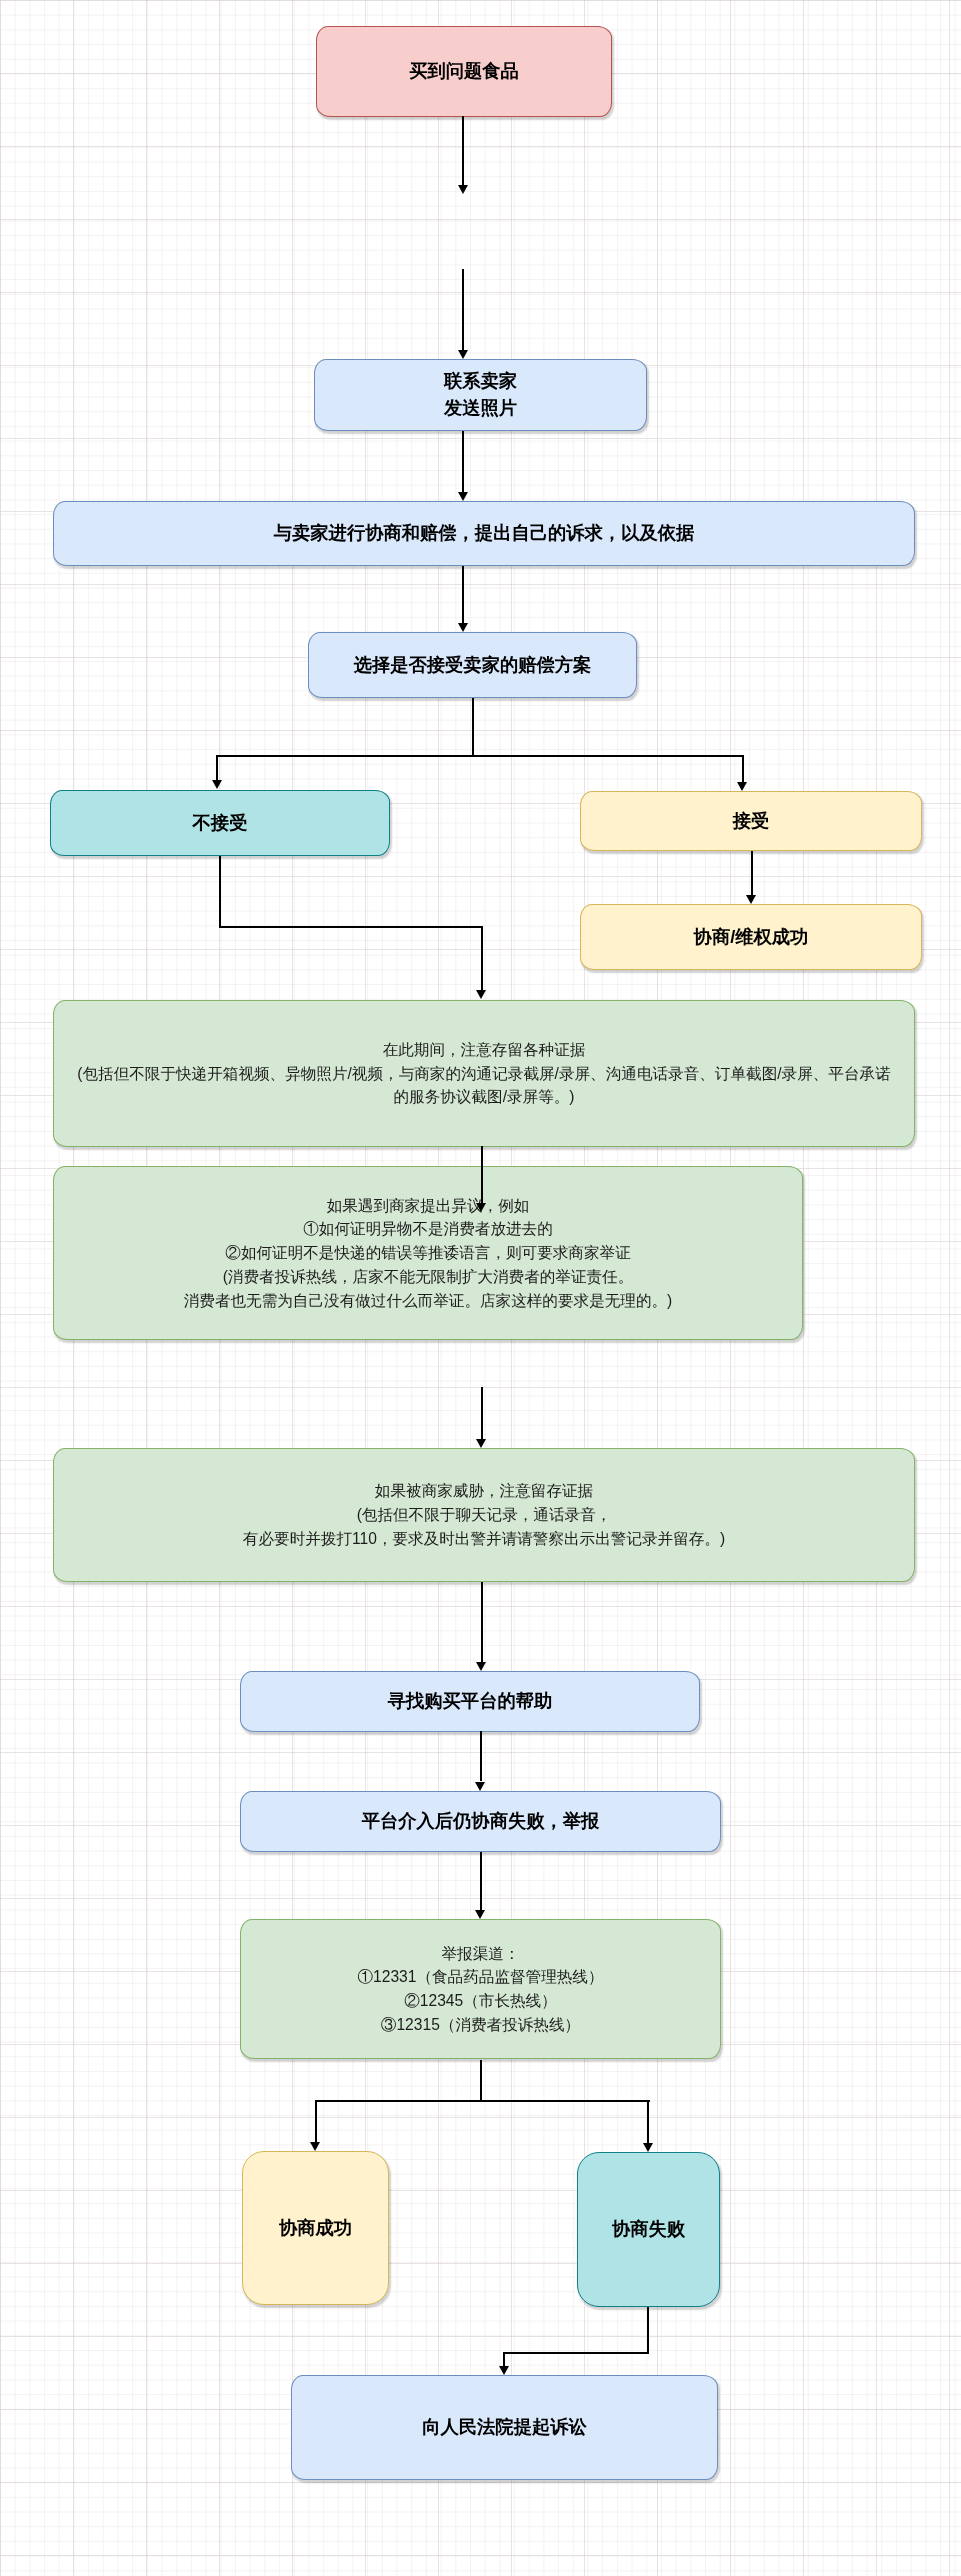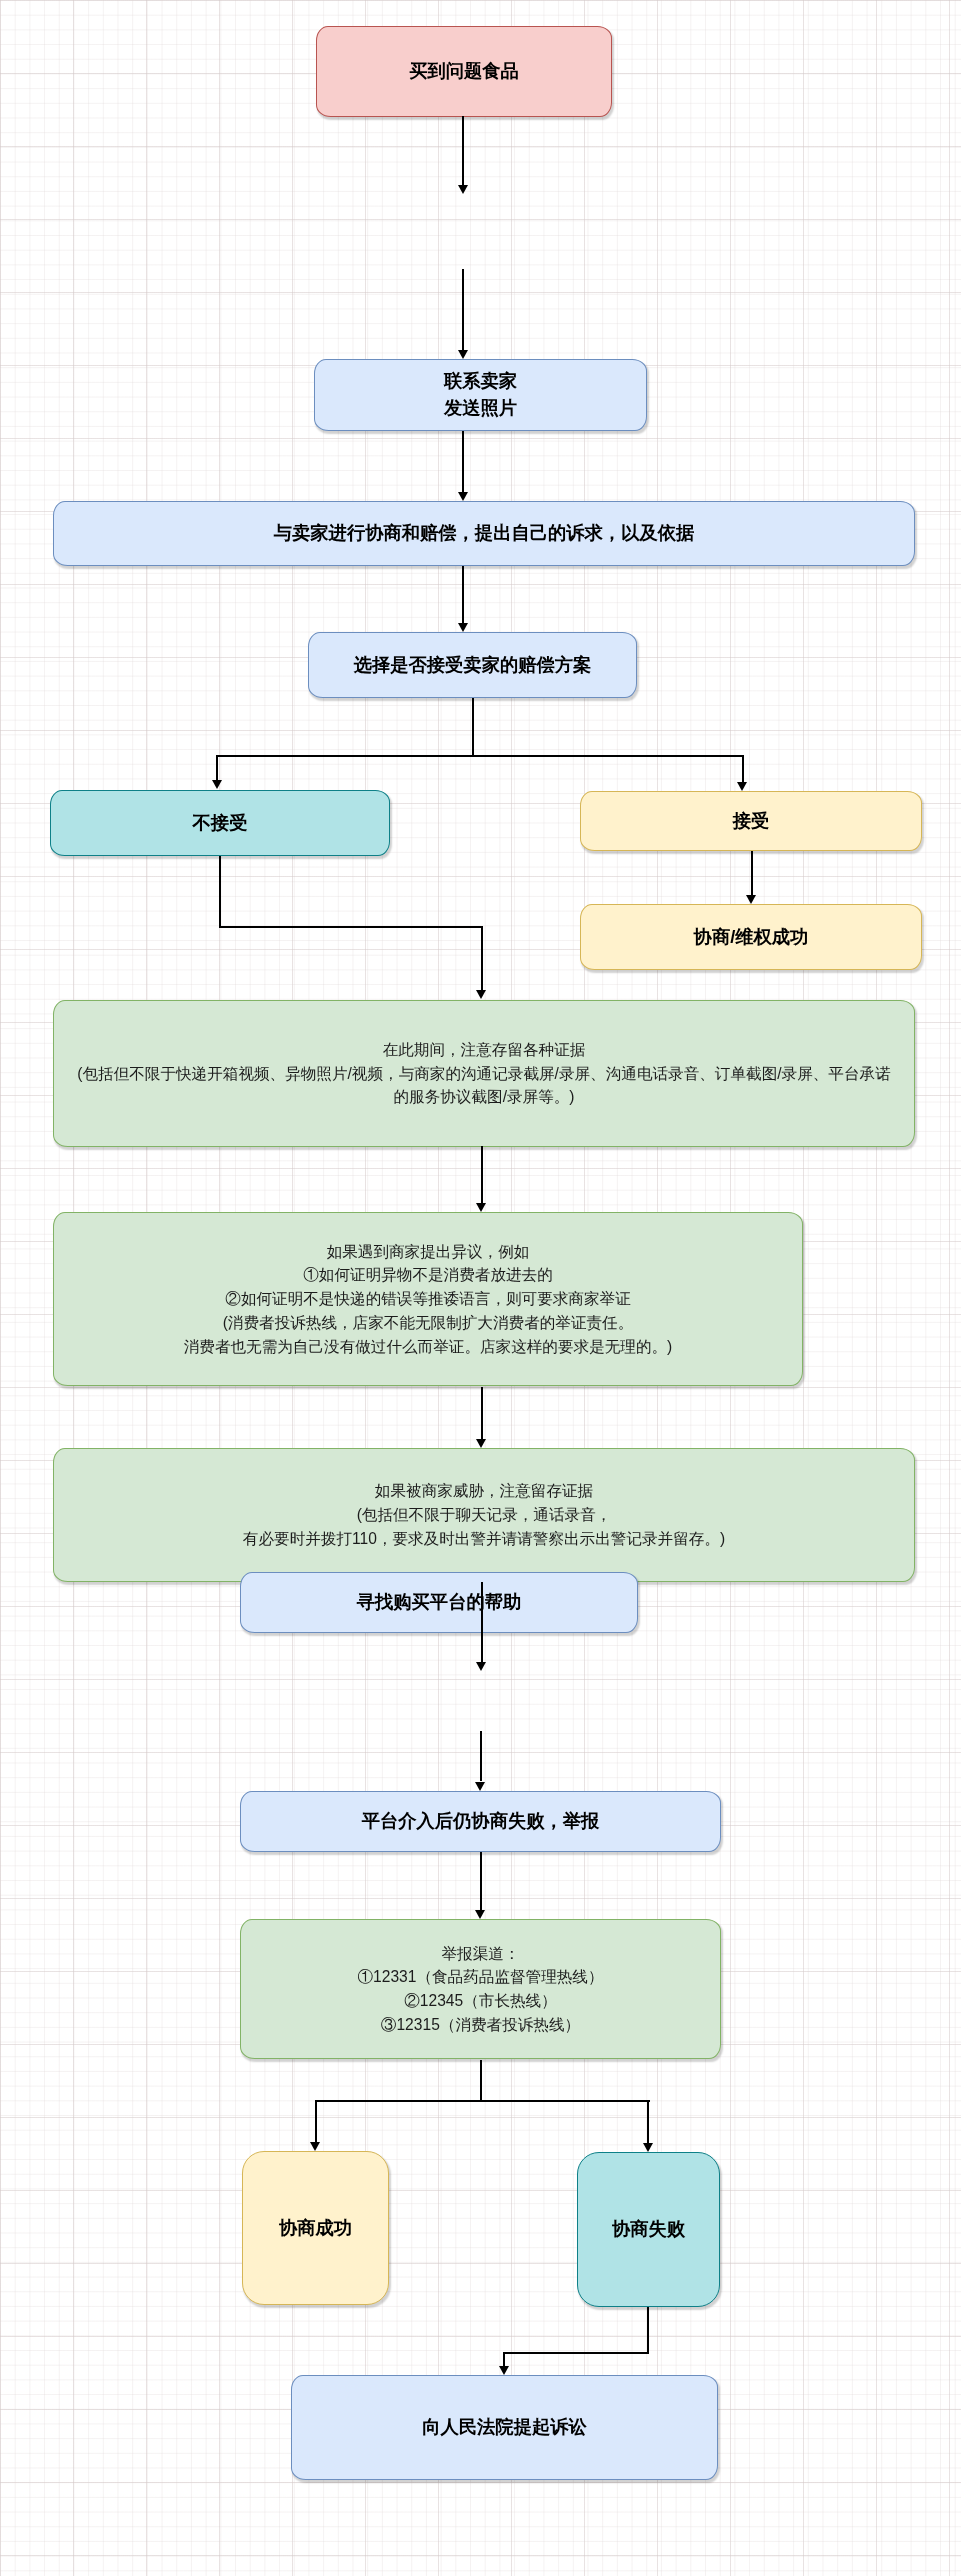--- a/index.html
+++ b/index.html
@@ -70,35 +70,35 @@
 
   <div class="node yellow" style="left:580px;top:904px;width:342px;height:66px">
     <div class="t">协商/维权成功</div>
   </div>
 
   <div class="node green" style="left:53px;top:1000px;width:862px;height:147px">
     <div class="t g">在此期间，注意存留各种证据</div>
     <div class="t g">(包括但不限于快递开箱视频、异物照片/视频，与商家的沟通记录截屏/录屏、沟通电话录音、订单截图/录屏、平台承诺的服务协议截图/录屏等。)</div>
   </div>
 
-  <div class="node green" style="left:53px;top:1212px;width:750px;height:174px">
+  <div class="node green" style="left:53px;top:1166px;width:750px;height:174px">
     <div class="t g">如果遇到商家提出异议，例如</div>
     <div class="t g">①如何证明异物不是消费者放进去的</div>
     <div class="t g">②如何证明不是快递的错误等推诿语言，则可要求商家举证</div>
     <div class="t g">(消费者投诉热线，店家不能无限制扩大消费者的举证责任。</div>
     <div class="t g">消费者也无需为自己没有做过什么而举证。店家这样的要求是无理的。)</div>
   </div>
 
   <div class="node green" style="left:53px;top:1448px;width:862px;height:134px">
     <div class="t g">如果被商家威胁，注意留存证据</div>
     <div class="t g">(包括但不限于聊天记录，通话录音，</div>
     <div class="t g">有必要时并拨打110，要求及时出警并请请警察出示出警记录并留存。)</div>
   </div>
 
-  <div class="node blue" style="left:240px;top:1572px;width:398px;height:61px">
+  <div class="node blue" style="left:240px;top:1671px;width:460px;height:61px">
     <div class="t">寻找购买平台的帮助</div>
   </div>
 
   <div class="node blue" style="left:240px;top:1791px;width:481px;height:61px">
     <div class="t">平台介入后仍协商失败，举报</div>
   </div>
 
   <div class="node green" style="left:240px;top:1919px;width:481px;height:140px">
     <div class="t g">举报渠道：</div>
     <div class="t g">①12331（食品药品监督管理热线）</div>

